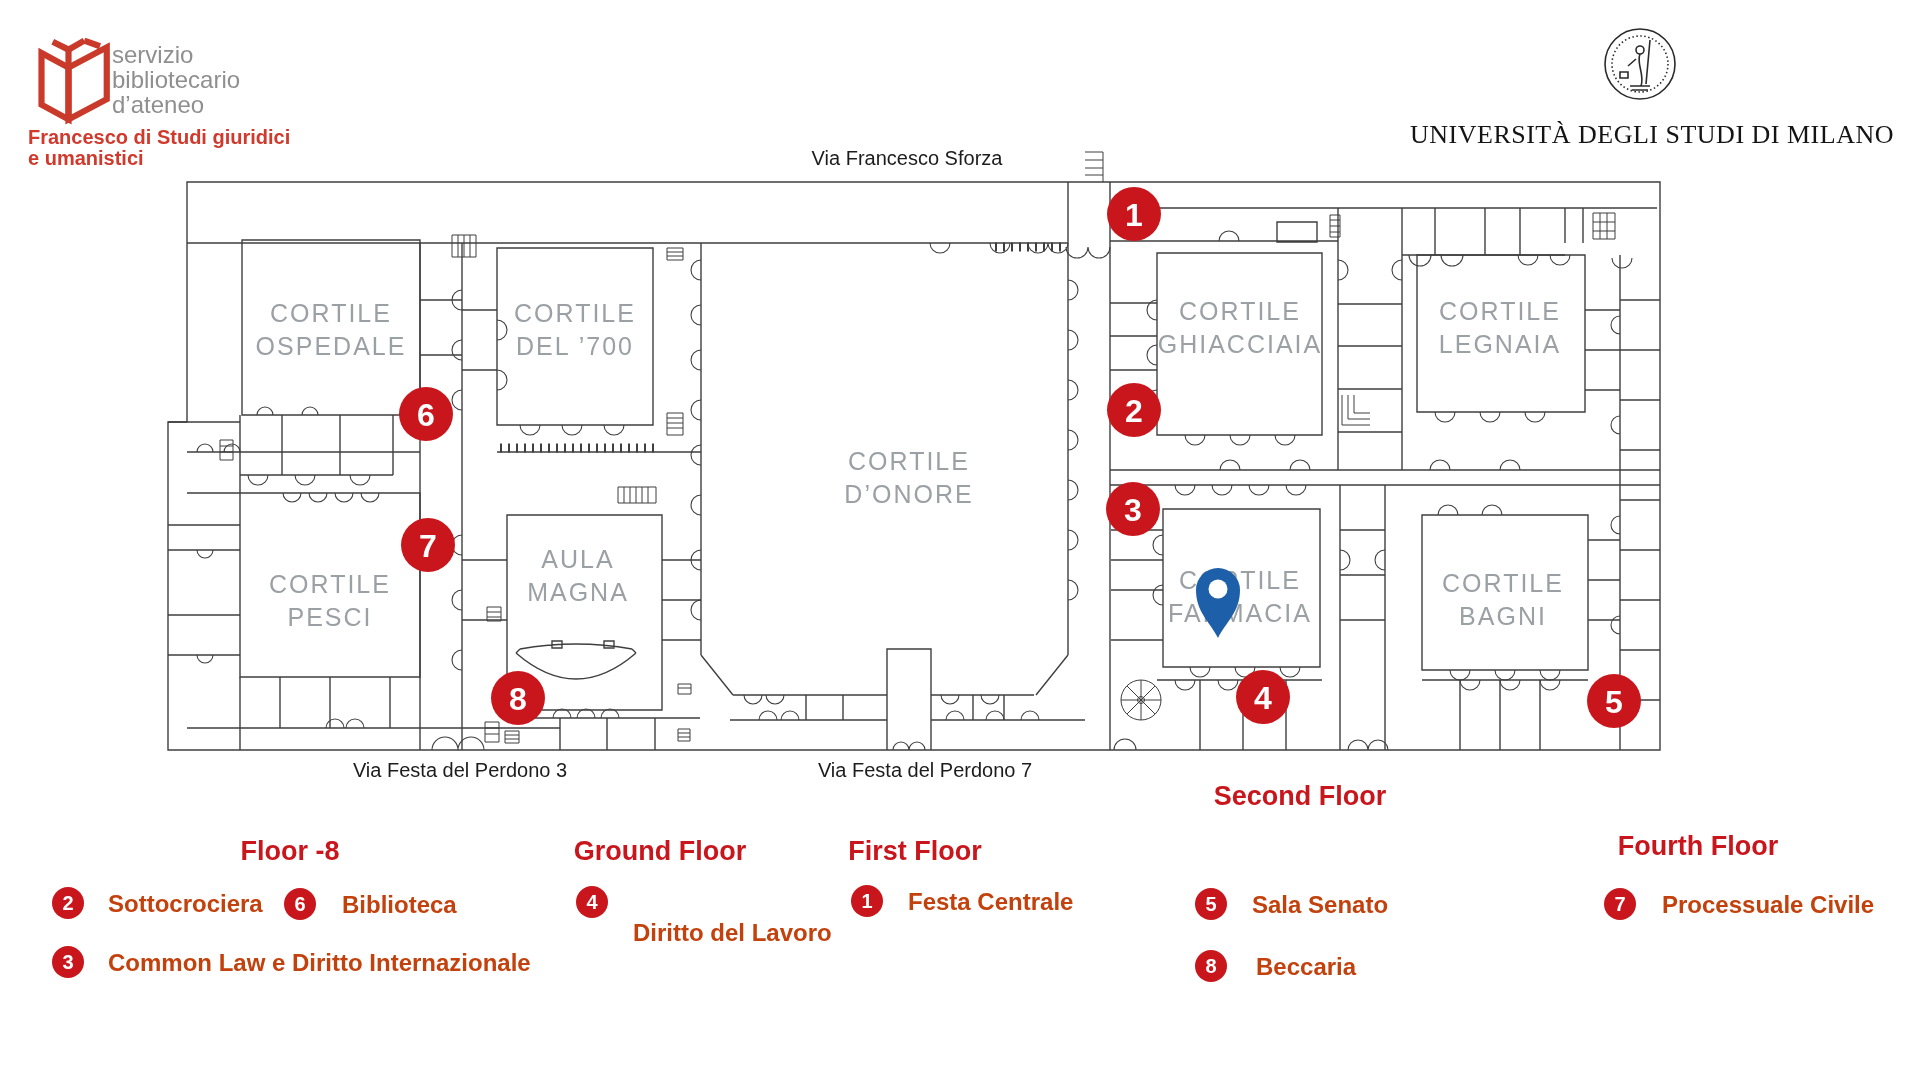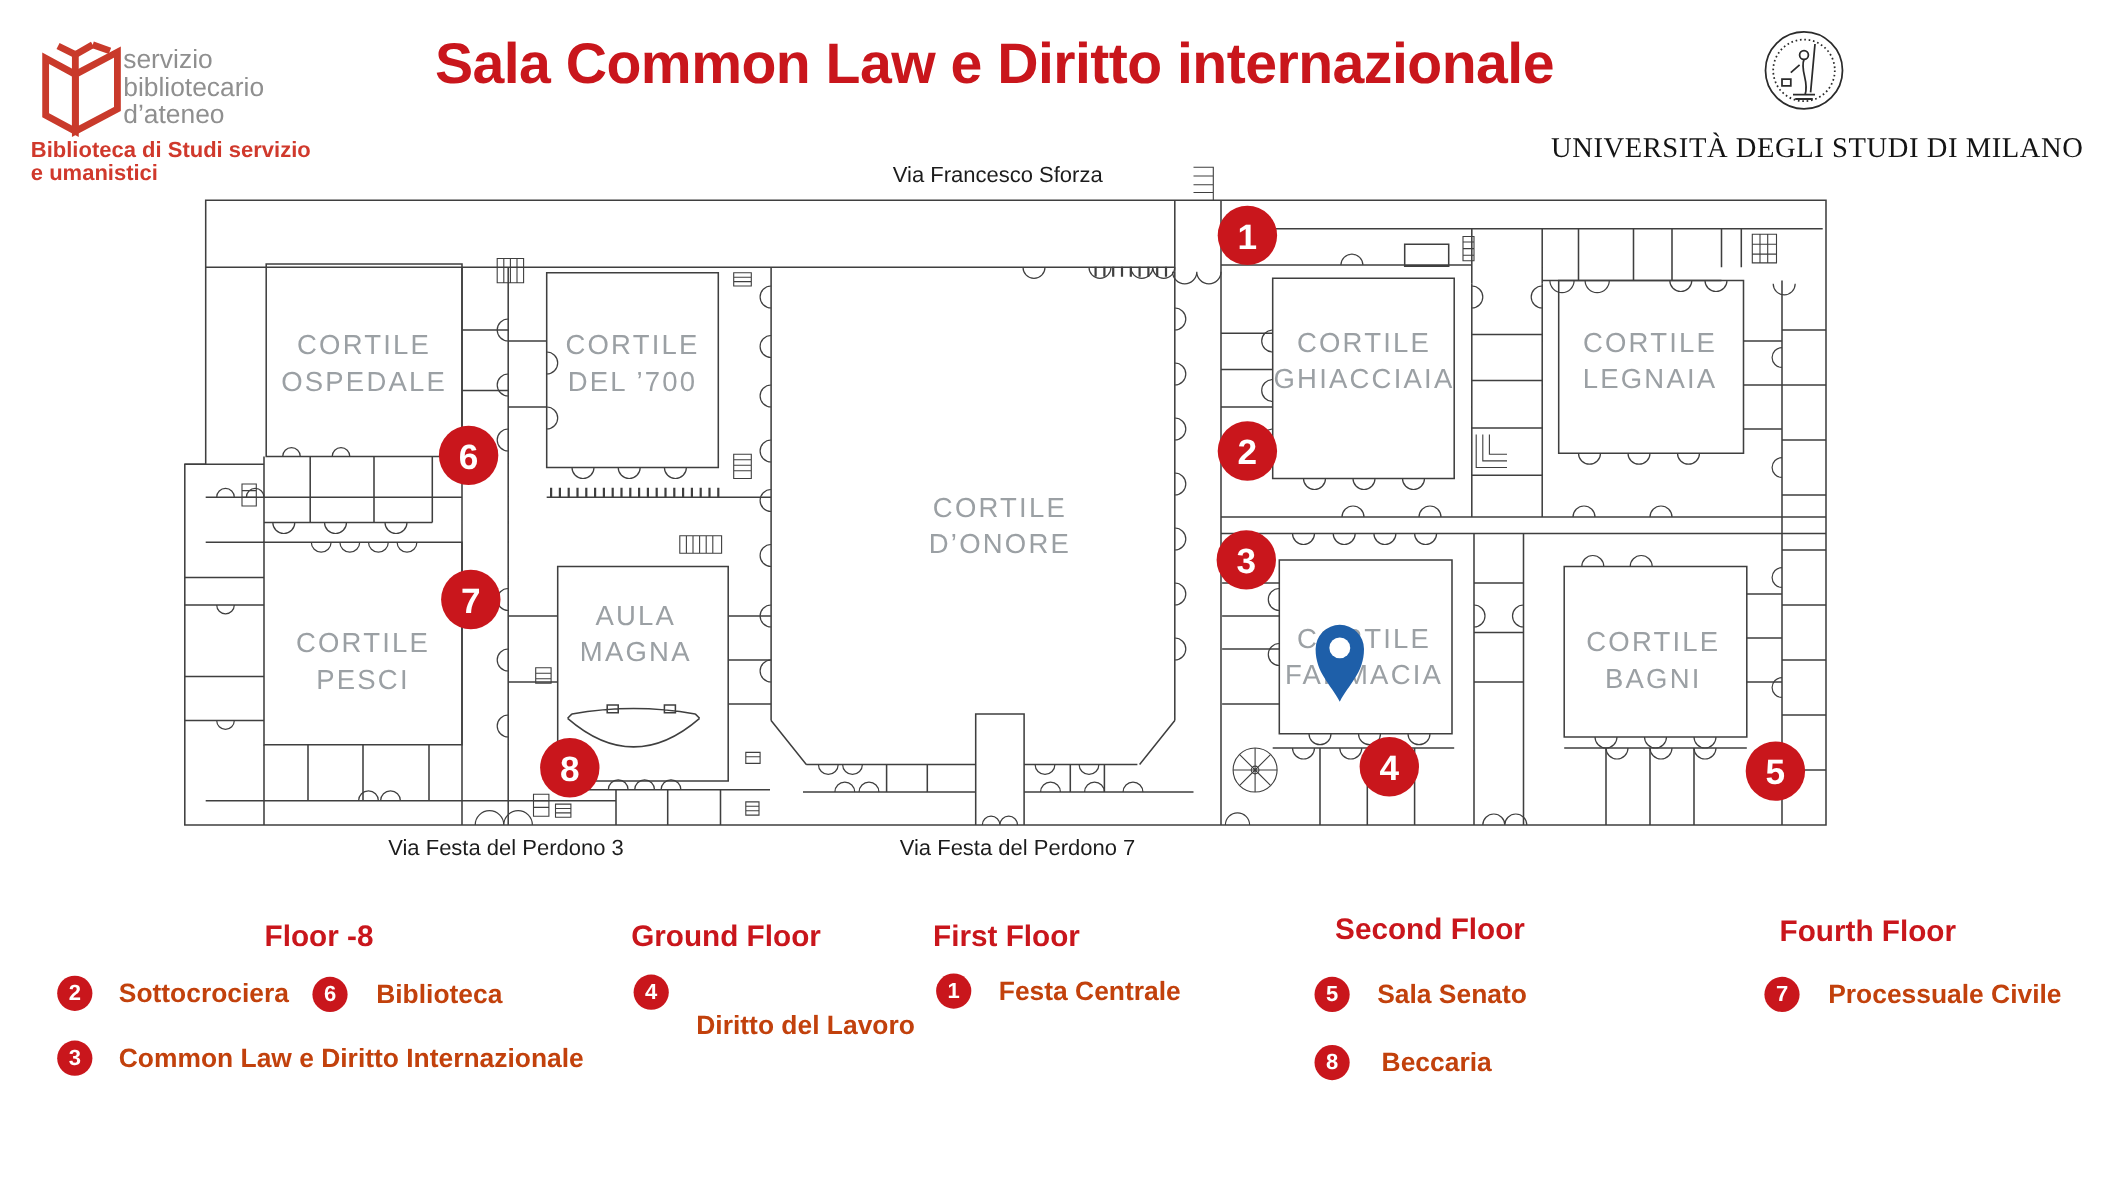--- a/index.html
+++ b/index.html
@@ -42,25 +42,24 @@
     <path class="logoline" d="M52,48 L66,55 L80,47"></path>
     <path class="logoline" d="M66,55 V71"></path>
     <path class="logoline" d="M80,47 L94,52"></path>
   </svg>
   <div id="logo-gray" class="abs">
     <div>servizio</div>
     <div>bibliotecario</div>
     <div>d’ateneo</div>
   </div>
   <div id="logo-red" class="abs">
-    <div>Biblioteca di Studi servizio</div>
+    <div>Francesco di Studi giuridici</div>
     <div>e umanistici</div>
   </div>
 
-  <div id="page-title" class="abs">Sala Common Law e Diritto internazionale</div>
 
   <svg class="abs" style="left:1600px;top:22px" width="80" height="86" viewBox="1600 22 80 86">
     <circle class="sealline" cx="1640" cy="64" r="35"></circle>
     <circle class="sealline" cx="1640" cy="64" r="28" stroke-dasharray="1.5,2.5" stroke-width="1"></circle>
     <circle class="sealline" cx="1640" cy="50" r="4" stroke-width="1.3"></circle>
     <path class="sealline" stroke-width="1.3" d="M1640,54 C1636,64 1645,74 1641,86 M1628,66 L1636,59 M1650,40 L1646,84 M1630,86 h20 M1632,90 h16 M1620,72 h8 v6 h-8 Z"></path>
   </svg>
   <div id="univ-name" class="abs">UNIVERSITÀ DEGLI STUDI DI MILANO</div>
 
   <svg class="abs" style="left:0;top:0" width="1920" height="1080" viewBox="0 0 1920 1080">
@@ -265,21 +264,21 @@
   <div class="abs lg-label" style="left:108px;top:949px">Common Law e Diritto Internazionale</div>
 
   <div class="abs floor-title" style="left:660px;top:836px">Ground Floor</div>
   <div class="abs lg-circle" style="left:576px;top:886px">4</div>
   <div class="abs lg-label" style="left:633px;top:919px">Diritto del Lavoro</div>
 
   <div class="abs floor-title" style="left:915px;top:836px">First Floor</div>
   <div class="abs lg-circle" style="left:851px;top:885px">1</div>
   <div class="abs lg-label" style="left:908px;top:888px">Festa Centrale</div>
 
-  <div class="abs floor-title" style="left:1300px;top:830px">Second Floor</div>
+  <div class="abs floor-title" style="left:1300px;top:781px">Second Floor</div>
   <div class="abs lg-circle" style="left:1195px;top:888px">5</div>
   <div class="abs lg-label" style="left:1252px;top:891px">Sala Senato</div>
   <div class="abs lg-circle" style="left:1195px;top:950px">8</div>
   <div class="abs lg-label" style="left:1256px;top:953px">Beccaria</div>
 
   <div class="abs floor-title" style="left:1698px;top:831px">Fourth Floor</div>
   <div class="abs lg-circle" style="left:1604px;top:888px">7</div>
   <div class="abs lg-label" style="left:1662px;top:891px">Processuale Civile</div>
 
 </div>

